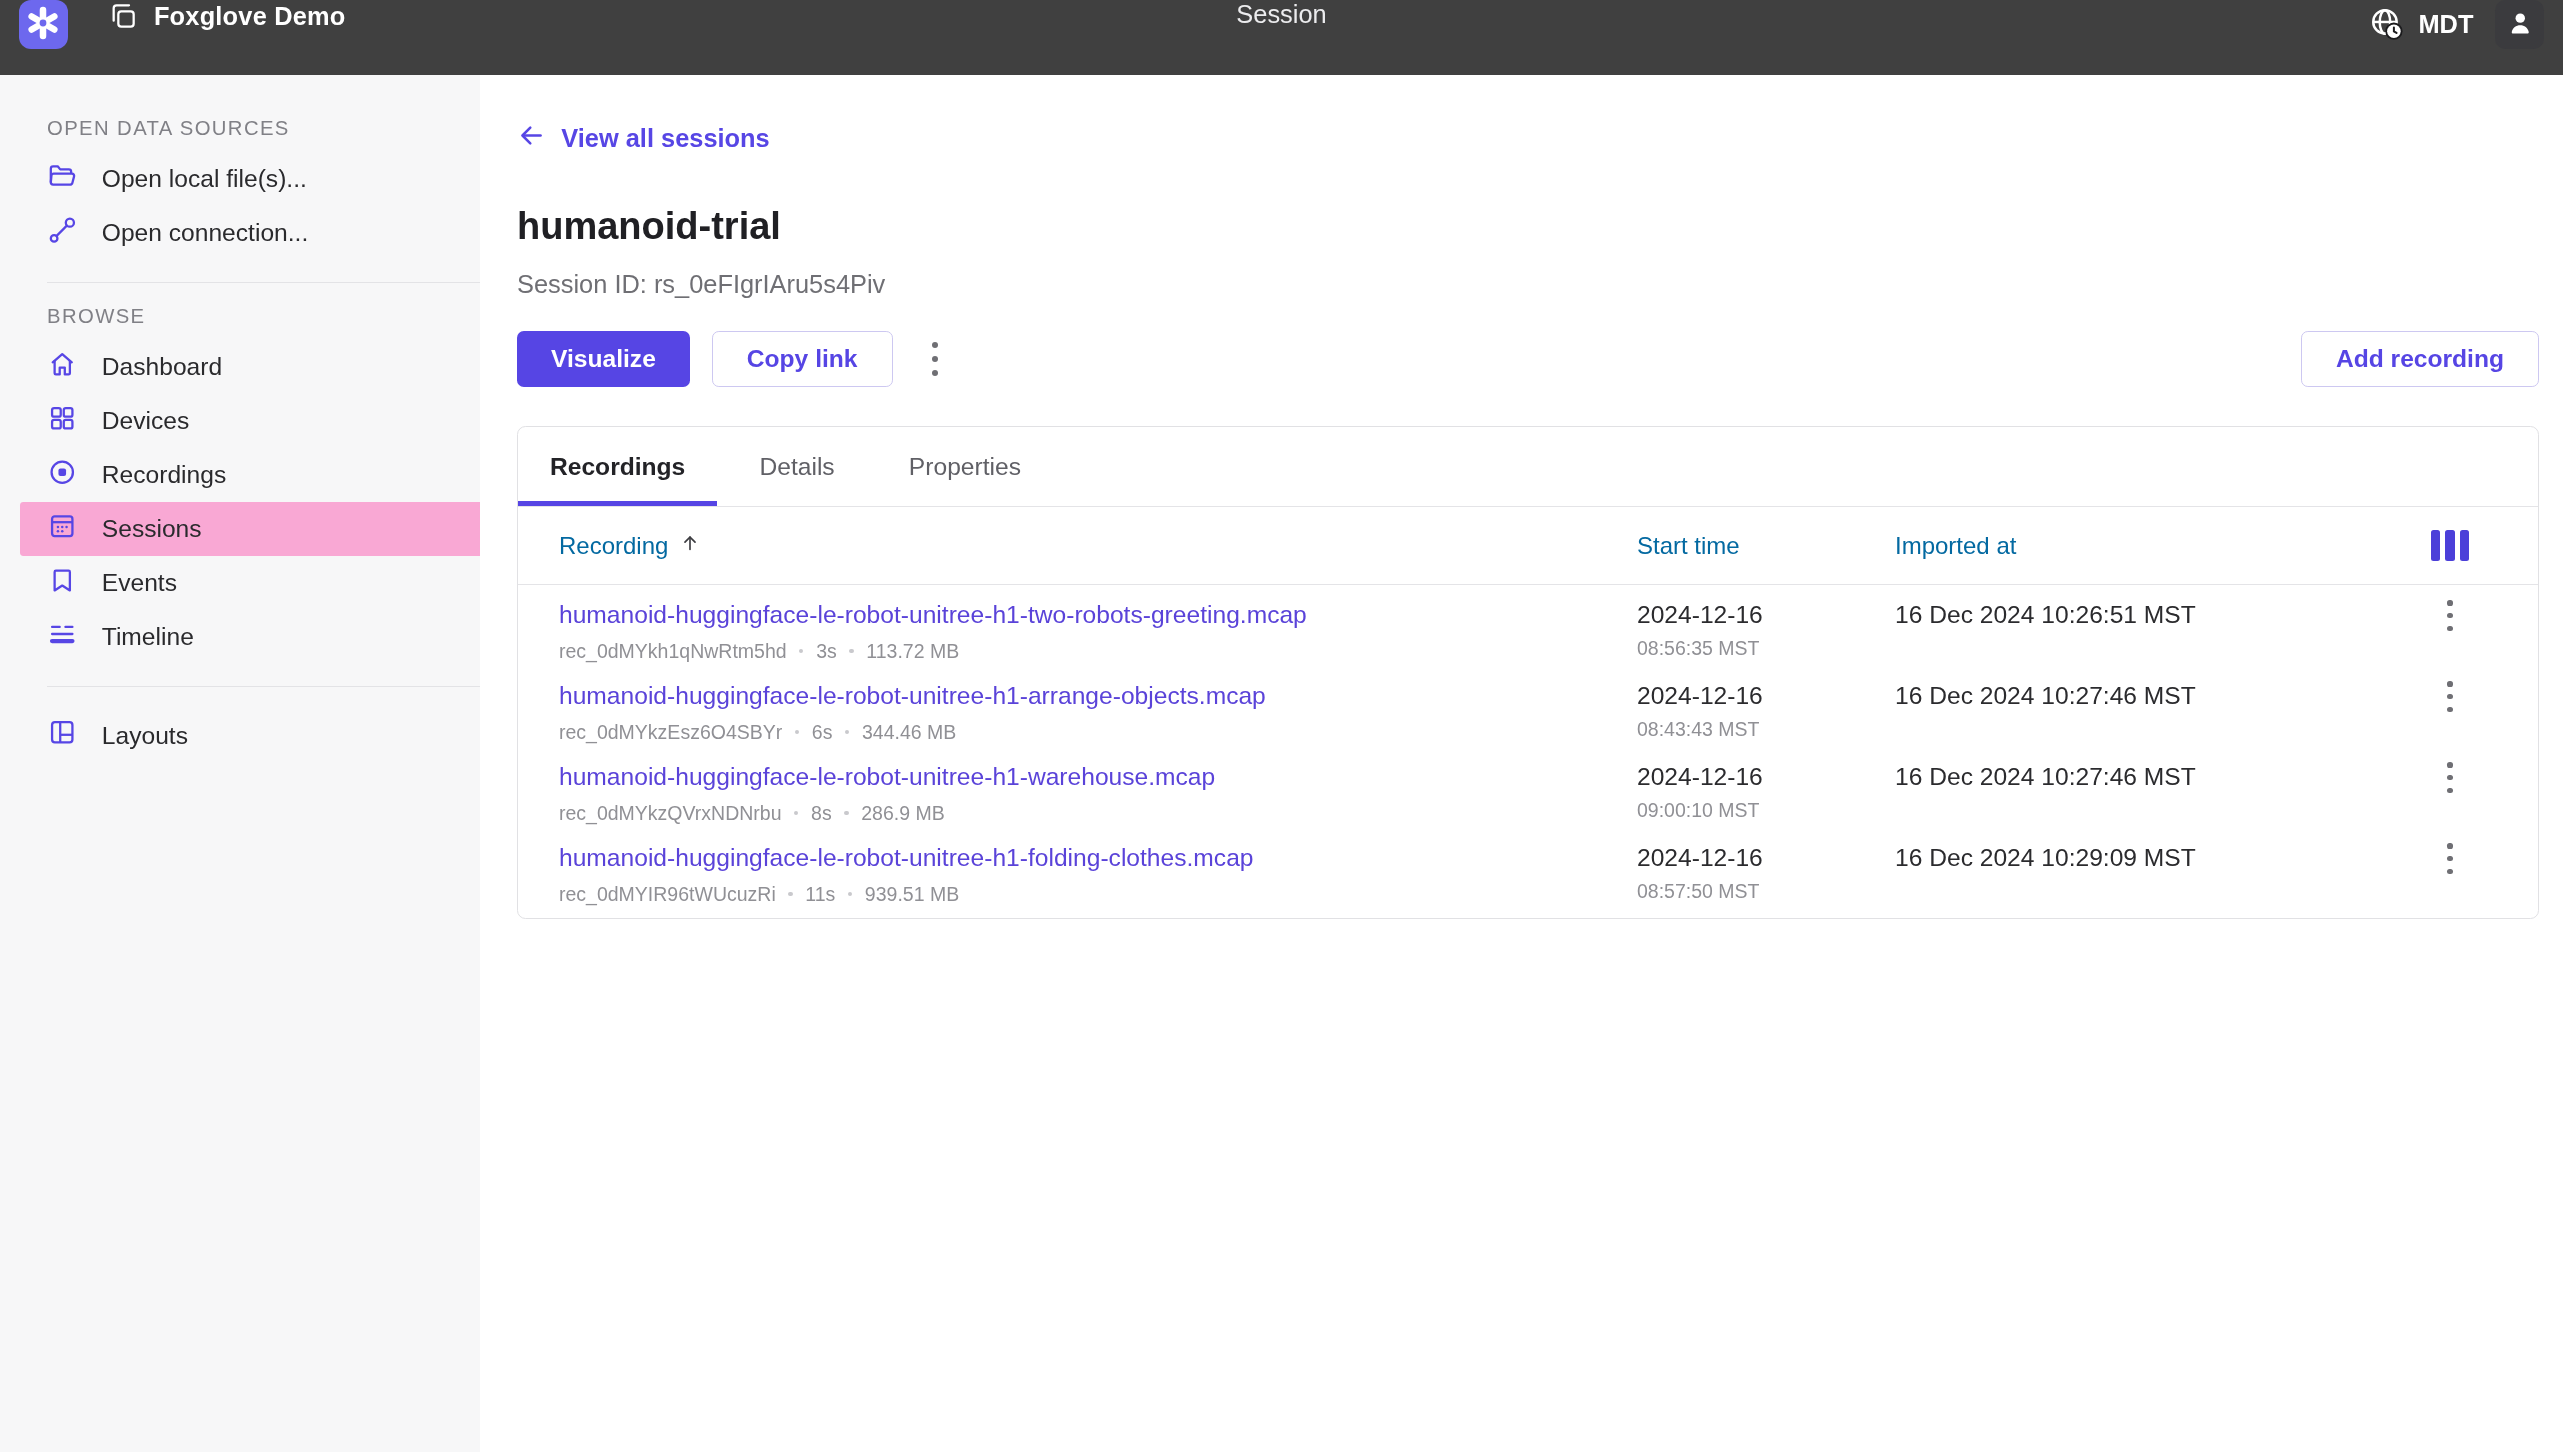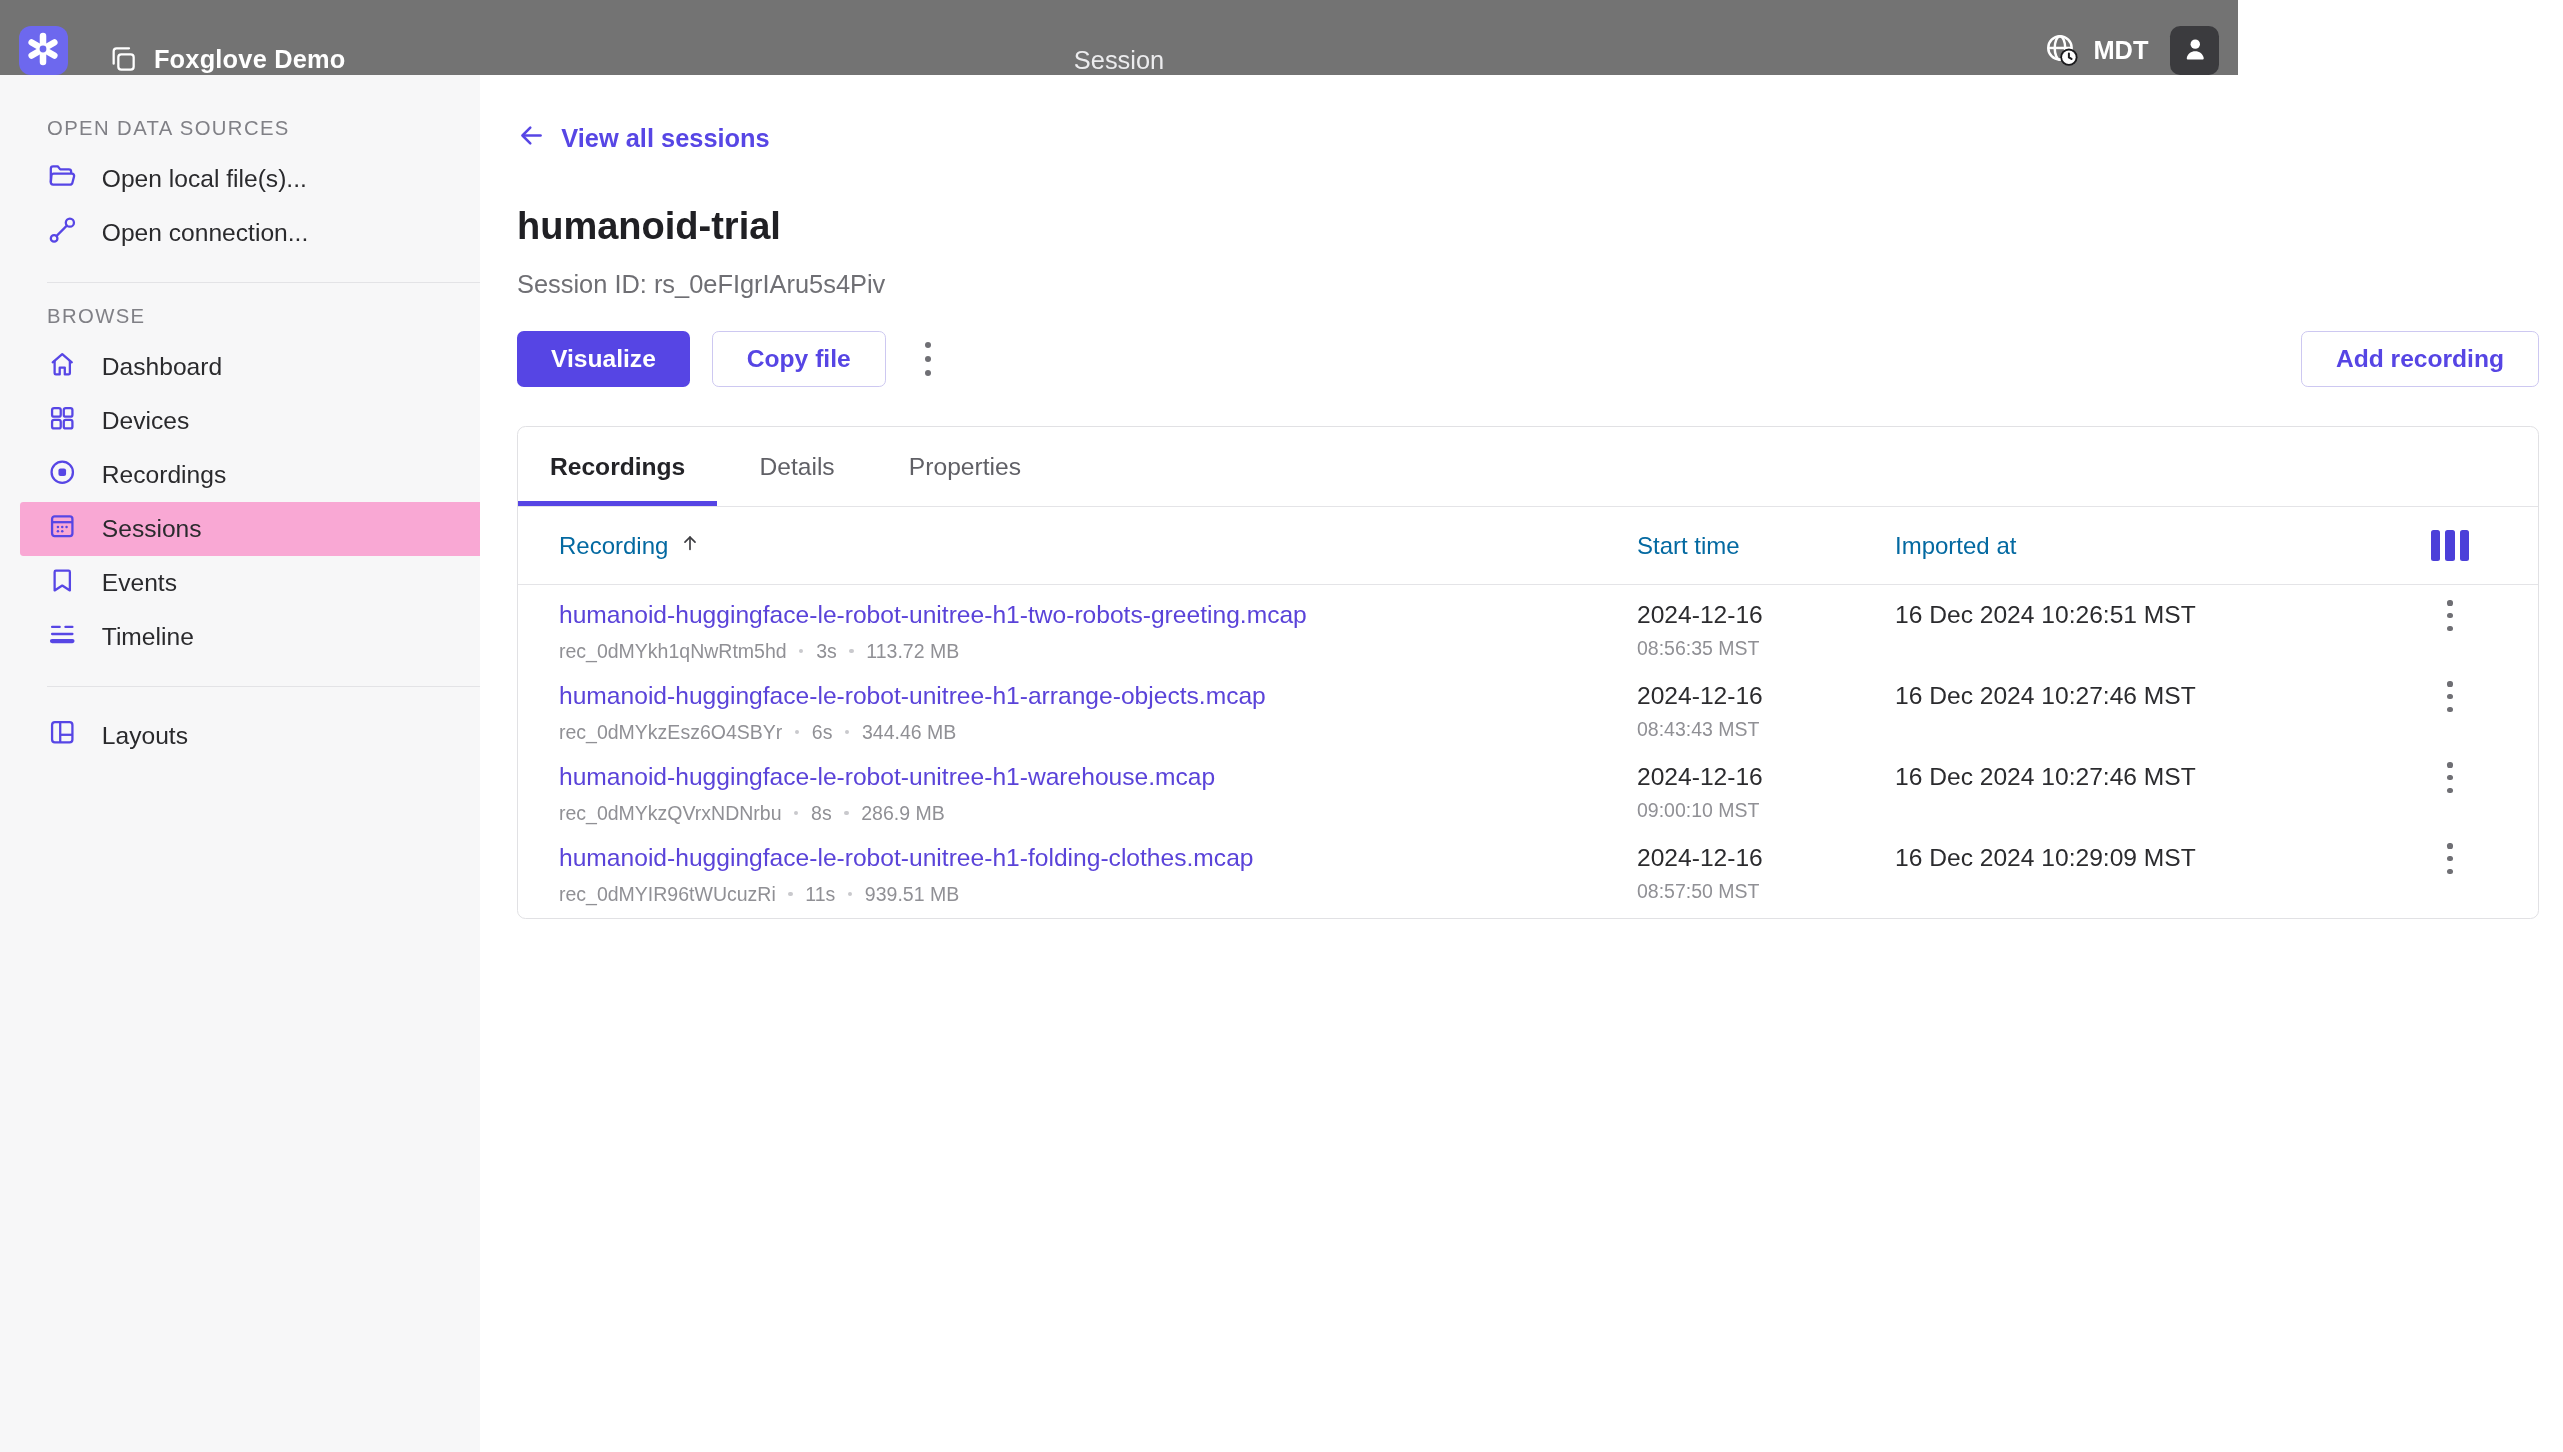--- a/index.html
+++ b/index.html
@@ -3,22 +3,22 @@
 <meta charset="utf-8">
 <style>
   * { box-sizing: border-box; margin: 0; padding: 0; }
   html,body { width:2563px; height:1453px; }
   body {
     font-family: "Liberation Sans", "DejaVu Sans", sans-serif;
     background:#ffffff; color:#29292c; overflow:hidden; position:relative;
   }
   
   .topbar{
-    position:absolute; top:0; left:0; width:2238px; height:75px;
-    background:#737373; display:flex; align-items:flex-end; padding:0 18.6px;
+    position:absolute; top:0; left:0; width:2563px; height:75px;
+    background:#404040; display:flex; align-items:flex-start; padding:0 18.6px;
   }
   .logo-btn{ width:49px; height:49px; border-radius:12px; background:#6d68ee;
     display:flex; align-items:center; justify-content:center; flex:0 0 auto; cursor:pointer;}
   .org-switch{ display:flex; align-items:center; gap:15.3px; margin-left:39px; cursor:pointer;}
   .org-switch svg{ display:block; }
   .app-name{ color:#ffffff; font-size:25.4px; font-weight:700; letter-spacing:0.2px;}
   .topbar-title{ position:absolute; left:50%; transform:translateX(-50%);
     color:#ececee; font-size:25.4px; font-weight:400;}
   .topbar-right{ margin-left:auto; display:flex; align-items:center; gap:22px;}
   .tz-btn{ display:flex; align-items:center; gap:13.6px; cursor:pointer;}
@@ -258,21 +258,21 @@
     </span>
     <span>View all sessions</span>
   </a>
 
   <h1 class="page-h1">humanoid-trial</h1>
 
   <div class="session-id">Session ID: rs_0eFIgrIAru5s4Piv</div>
 
   <div class="actions-row">
     <button class="btn btn-primary">Visualize</button>
-    <button class="btn btn-secondary">Copy file</button>
+    <button class="btn btn-secondary">Copy link</button>
     <button class="kebab-btn" aria-label="more">
       <span style="display:contents"><i></i><i></i><i></i></span>
     </button>
     <div class="actions-spacer"></div>
     <button class="btn btn-secondary">Add recording</button>
   </div>
 
   
   <section class="card">
     <div class="tabs">

